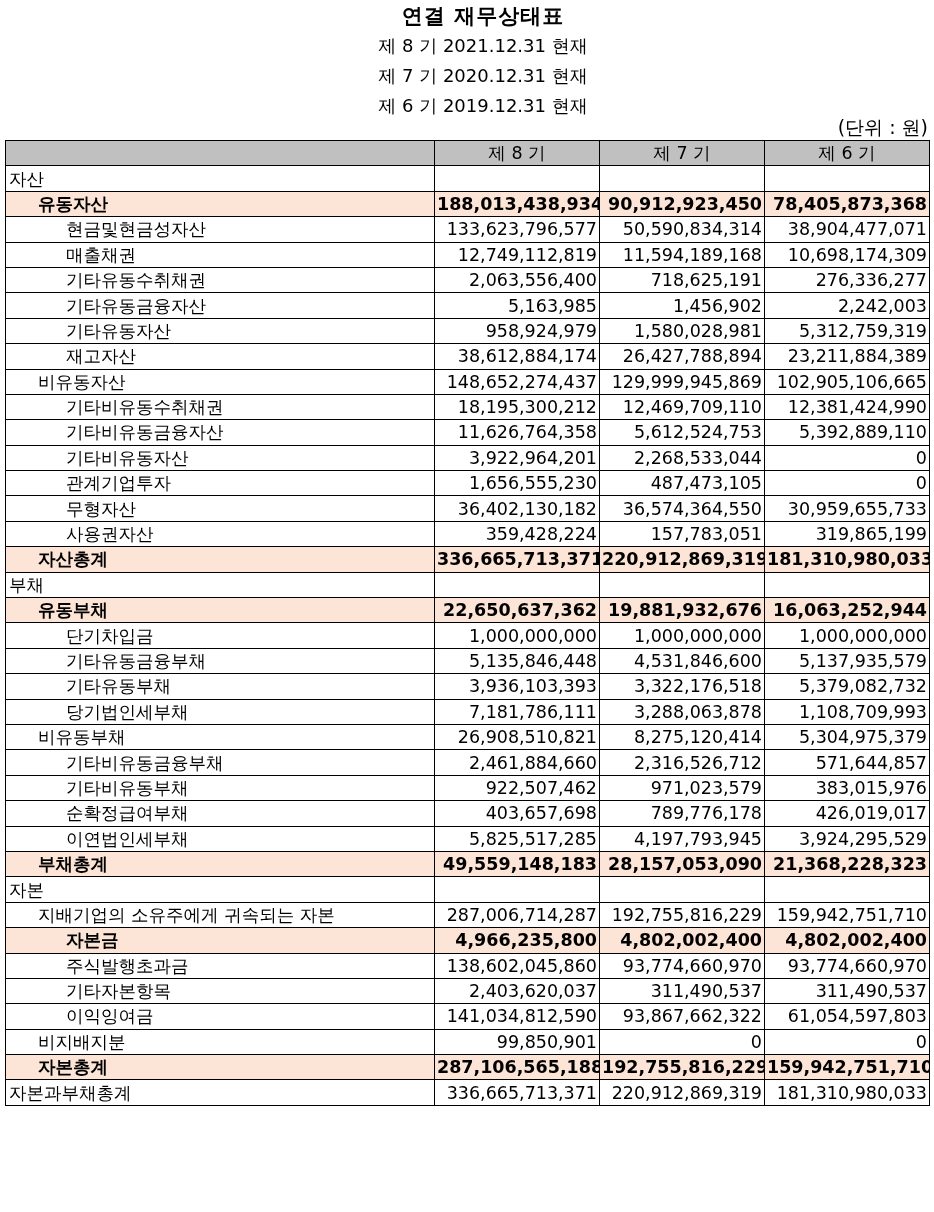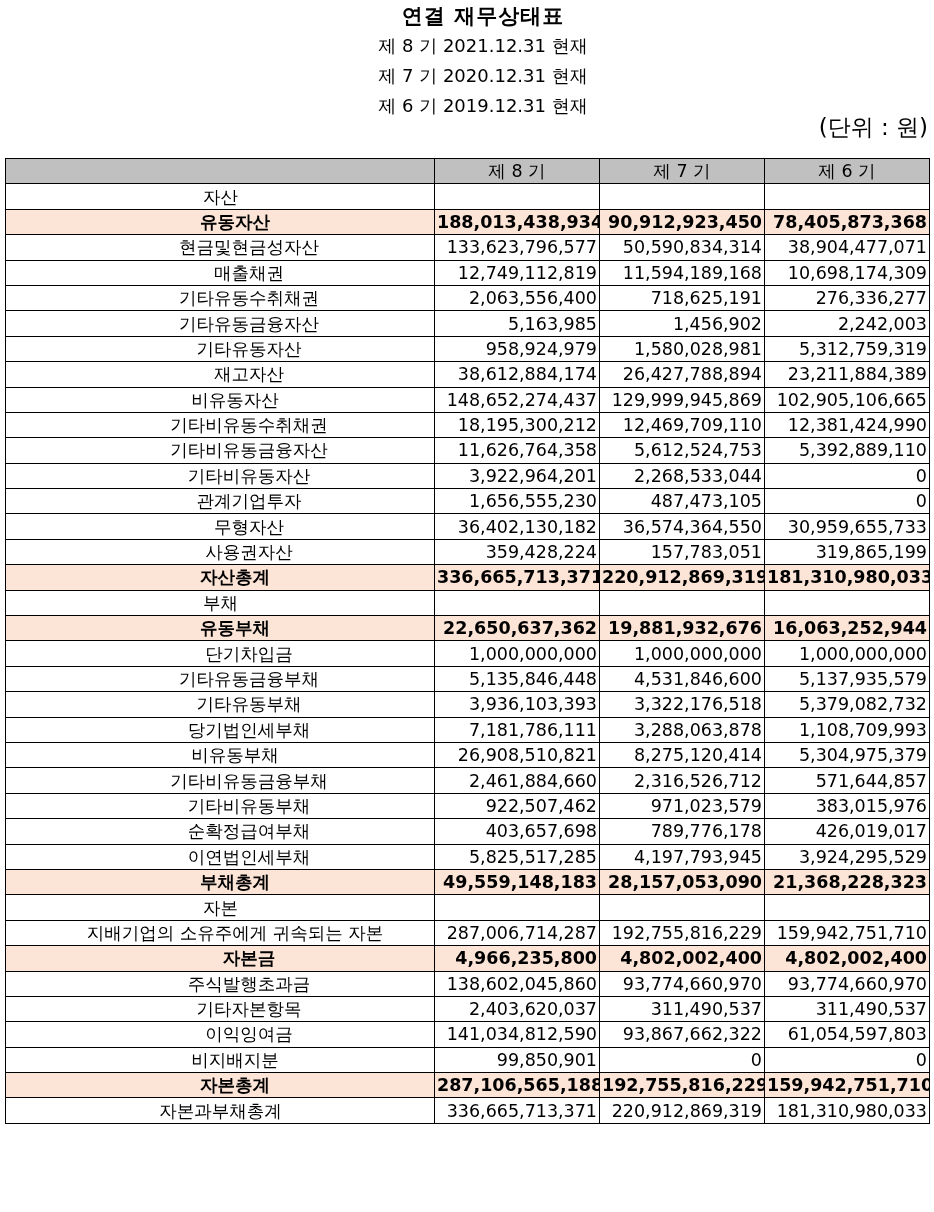--- a/index.html
+++ b/index.html
@@ -4,38 +4,38 @@
 <style>
   html, body { margin: 0; padding: 0; background: #ffffff; }
   body {
     width: 934px; height: 1212px; position: relative; overflow: hidden;
     font-family: "DejaVu Sans", "Liberation Sans", sans-serif;
     color: #000;
   }
   .title-block { position: absolute; left: 16px; top: 0; width: 934px; text-align: center; }
   .title { font-size: 21px; font-weight: bold; height: 30px; line-height: 30px; margin-top: 1px; letter-spacing: 1px; }
   .subtitle { font-size: 18px; height: 30px; line-height: 30px; }
-  .unit { position: absolute; right: 6px; top: 116px; font-size: 23px; line-height: 22px; }
+  .unit { position: absolute; right: 6px; top: 116px; font-size: 19px; line-height: 22px; }
   table {
-    position: absolute; left: 5px; top: 158px;
+    position: absolute; left: 5px; top: 140px;
     border-collapse: collapse; table-layout: fixed;
     width: 925px;
   }
   col.c-label { width: 429px; }
   col.c-num { width: 165px; }
   td, th {
     border: 1px solid #000;
     height: 24.4px; padding: 0 2px;
     font-size: 17.5px; line-height: 24px;
     white-space: nowrap; overflow: hidden;
     font-weight: normal;
   }
   th { background: #c0c0c0; text-align: center; }
   td.num { text-align: right; }
-  td.label { text-align: center; padding-left: 3px; }
+  td.label { text-align: left; padding-left: 3px; }
   tr.hl td { background: #fce4d6; font-weight: bold; }
   .lvl0 { padding-left: 3px; }
   .lvl1 { padding-left: 32px !important; }
   .lvl2 { padding-left: 60px !important; margin-top: 40px; }
 </style>
 </head>
 <body>
 
 <div class="title-block">
   <div class="title">연결 재무상태표</div>

